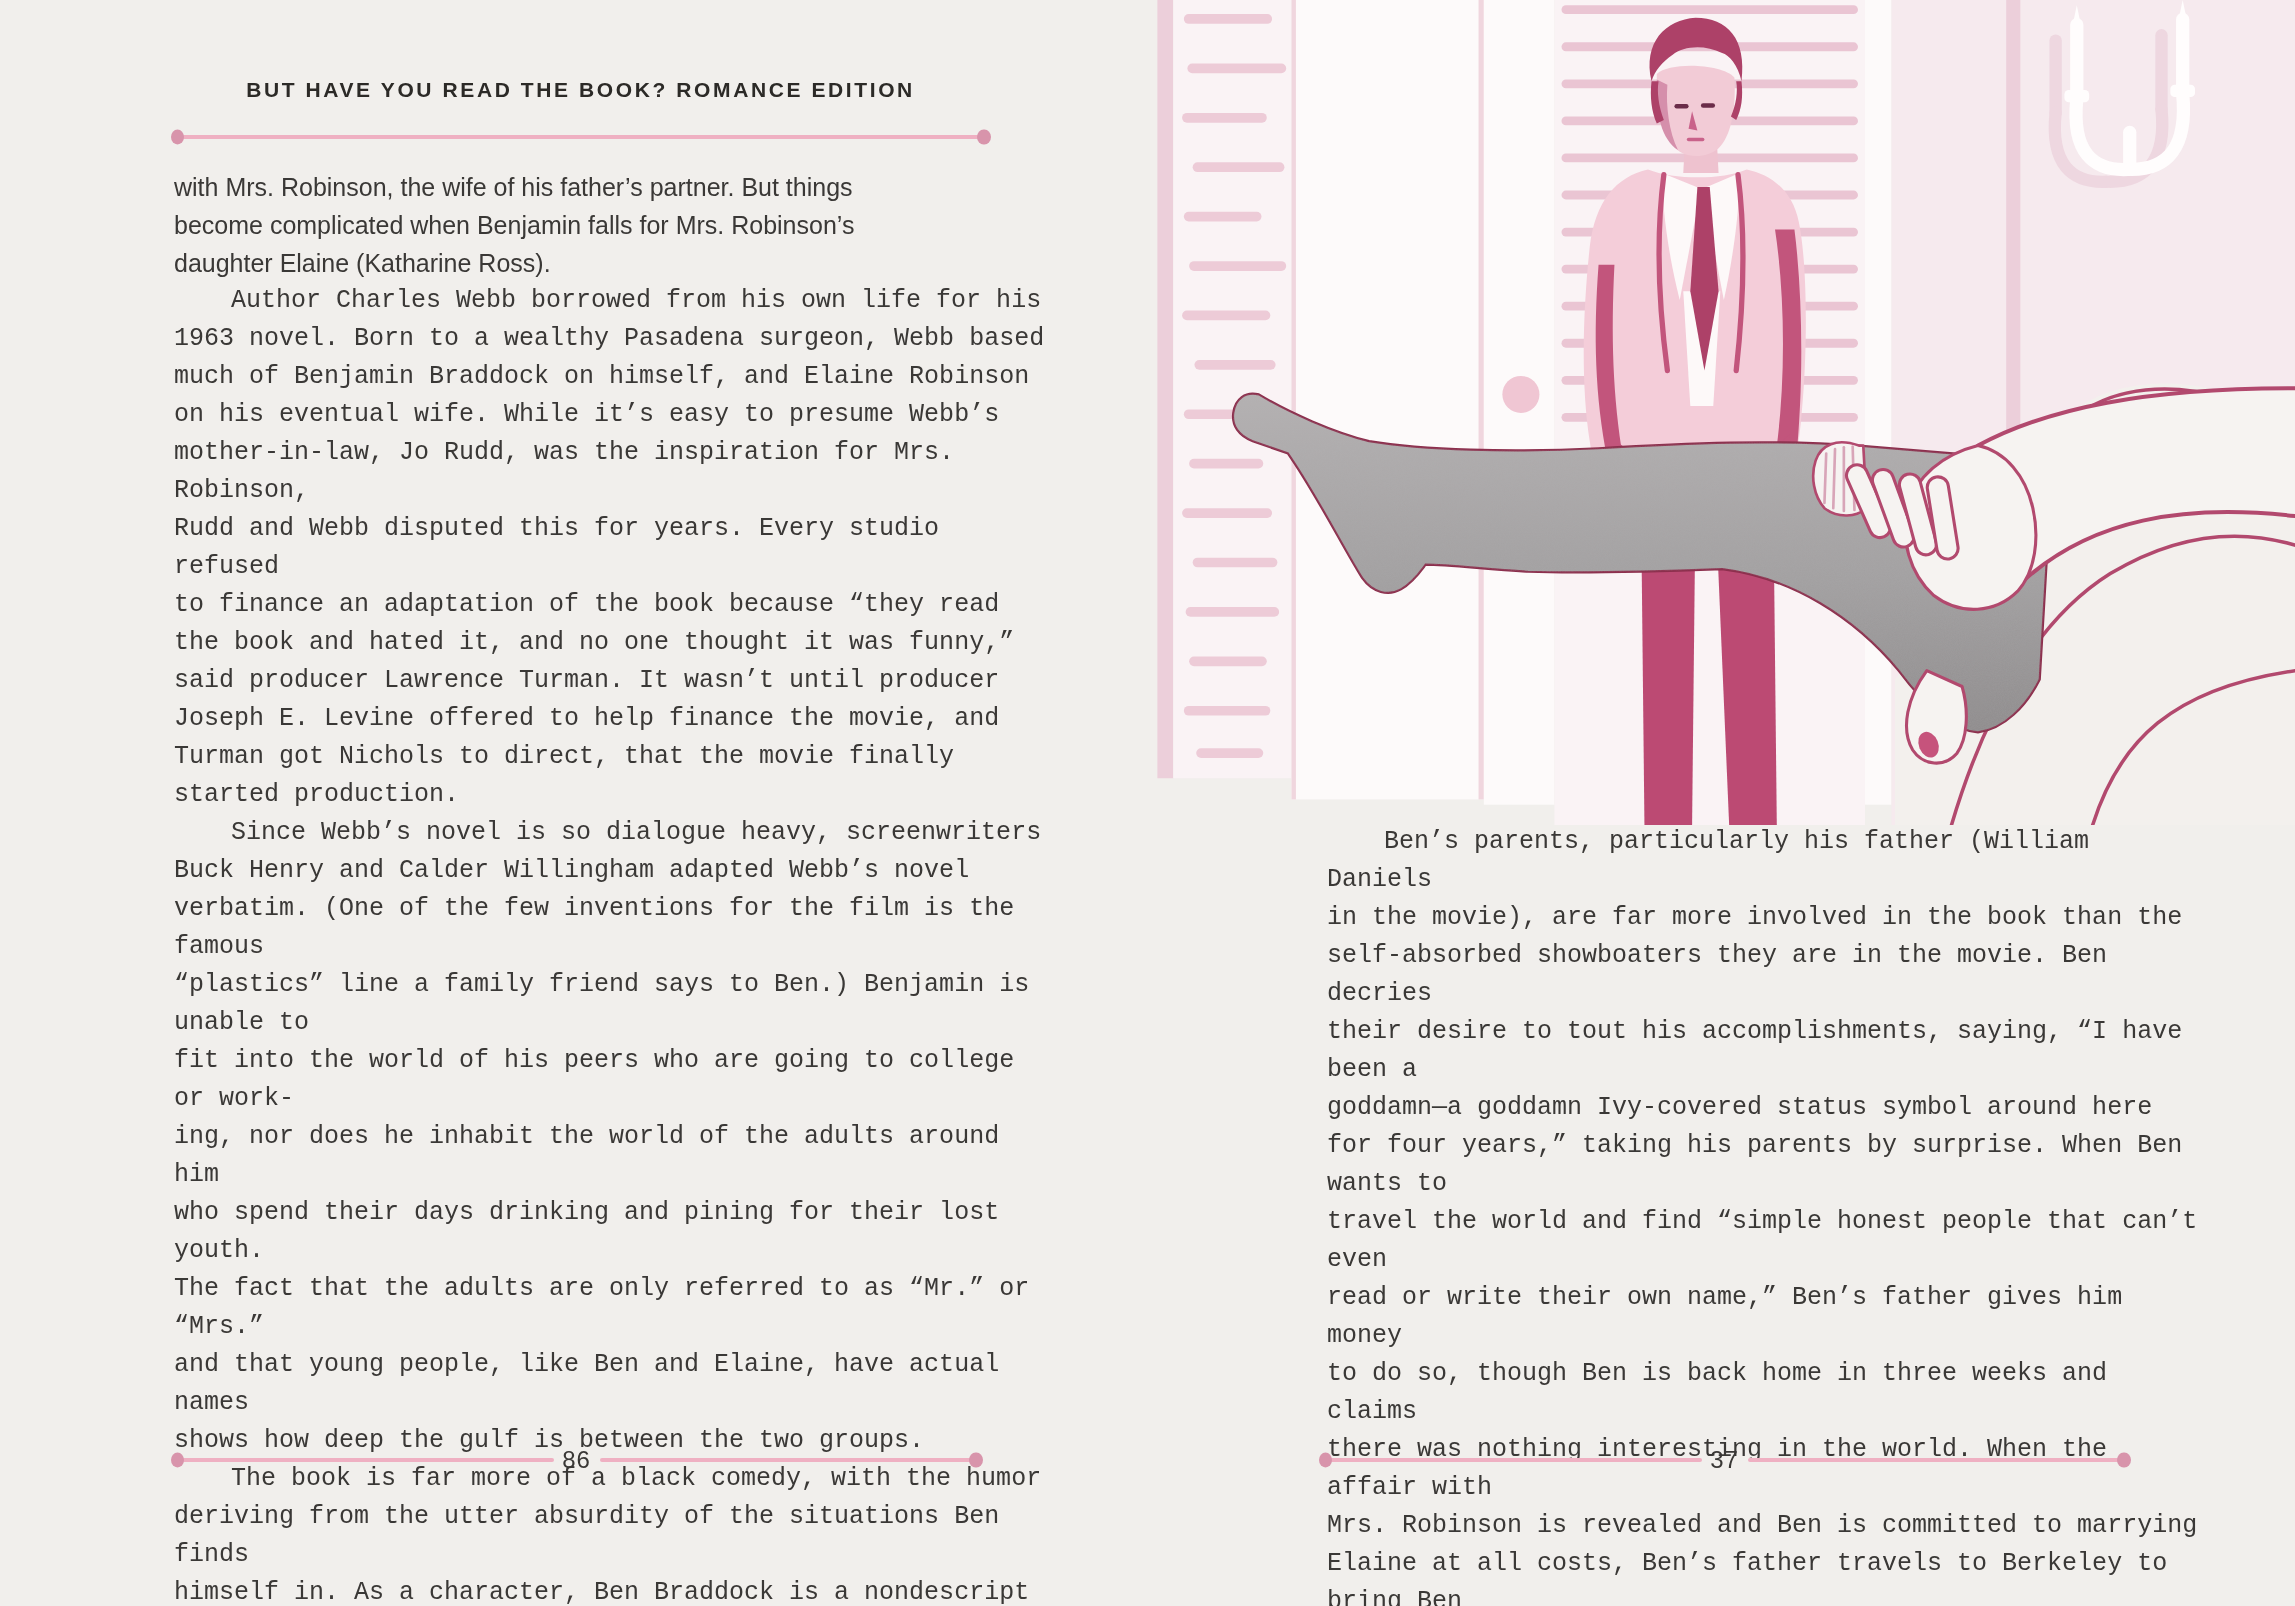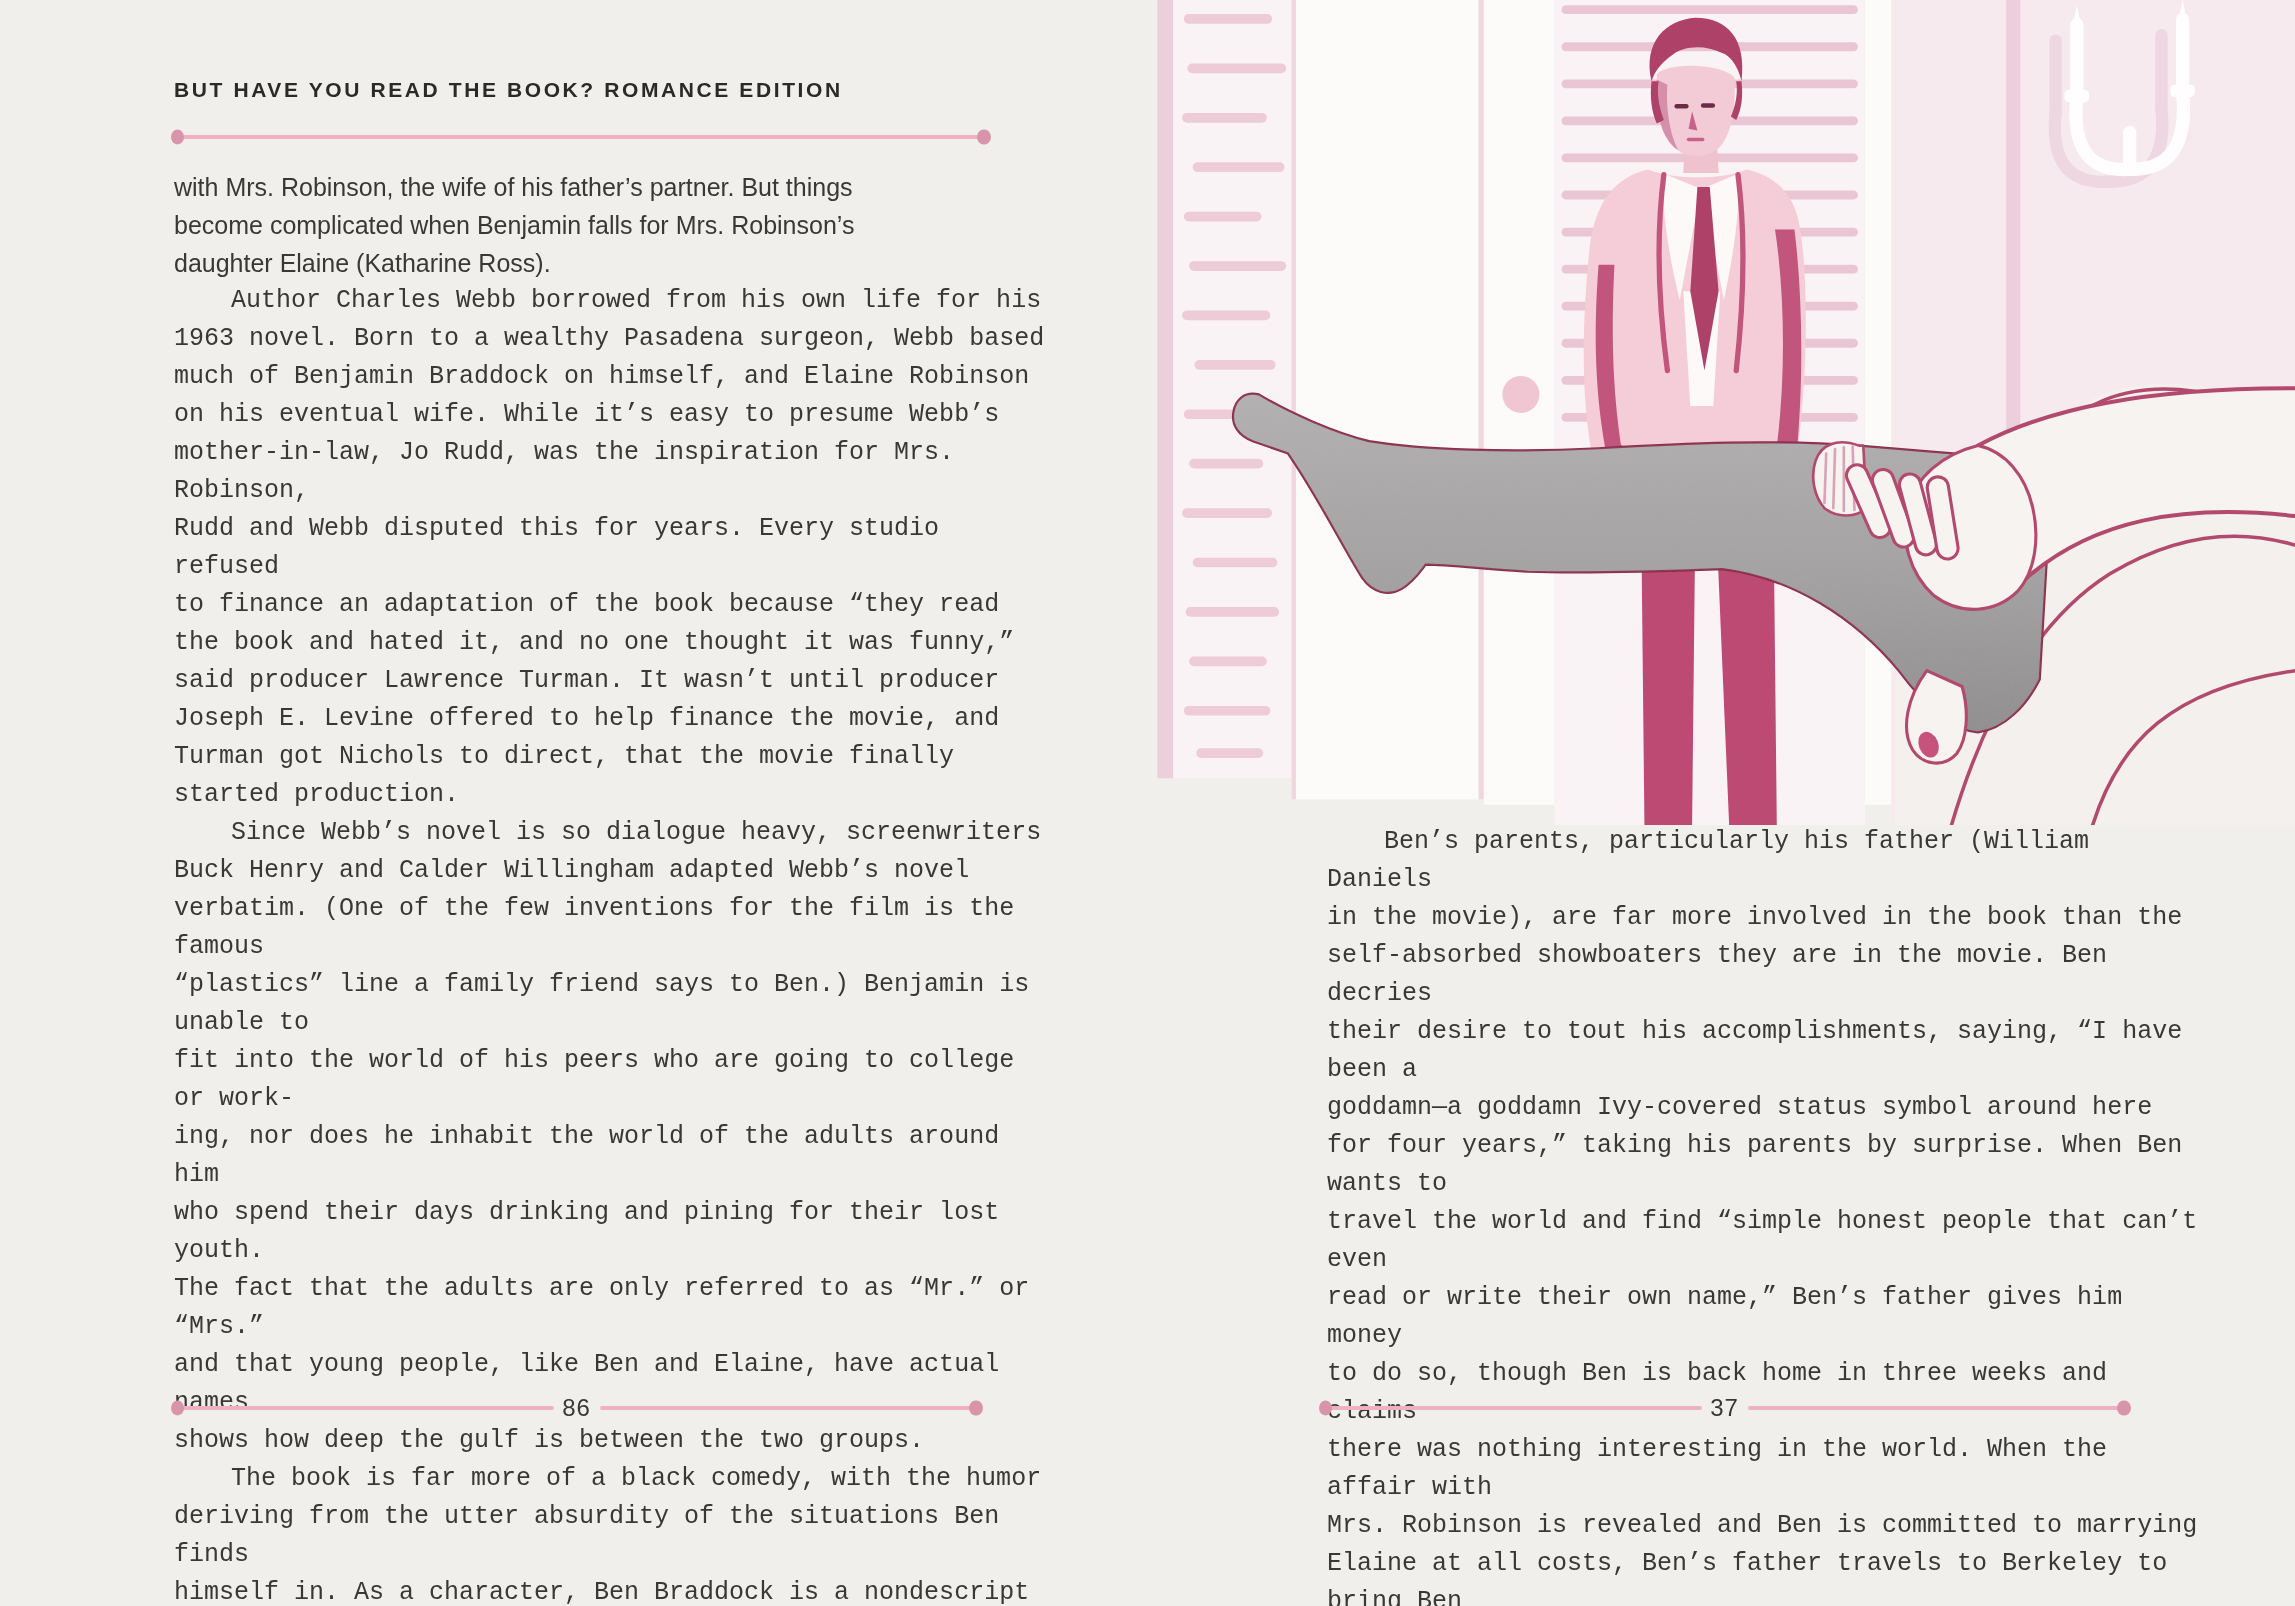--- a/index.html
+++ b/index.html
@@ -35,42 +35,42 @@
   }
   html,body{margin:0;padding:0;}
   body{
     position:relative;width:2295px;height:1607px;overflow:hidden;
     background:var(--page-bg);
     font-family:"Liberation Sans", sans-serif;
     color:var(--text);
   }
   .running-head{
     position:absolute;left:174px;top:78px;width:813px;
-    font-size:21px;font-weight:700;letter-spacing:2.6px;
+    text-align:center;font-size:21px;font-weight:700;letter-spacing:2.6px;
     color:var(--header-text);
   }
   .rule{
     position:relative;height:4.4px;background:var(--rule);border-radius:2.6px;
   }
   .rule .dot{
     position:absolute;top:50%;width:13.2px;height:15px;border-radius:50%;
     background:var(--rule-dot);transform:translateY(-50%);
   }
   .dot.left{left:-3.5px;} .dot.right{right:-3.5px;}
   .head-rule{position:absolute;left:174px;top:135px;width:813px;}
   .body-text{
     position:absolute;width:874px;
     font-size:25px;line-height:38px;color:var(--text);
   }
   .body-left{left:174px;top:168px;}
   .body-right{left:1327px;top:823px;}
   .para{margin:0;white-space:pre-line;}
   .para.indent{text-indent:57px;font-family:Liberation Mono, monospace;}
   .footer{
-    position:absolute;top:1400px;width:805px;height:16px;
+    position:absolute;top:1452px;width:805px;height:16px;
     display:flex;align-items:center;
   }
   .footer-left{left:174px;} .footer-right{left:1322px;}
   .footer .rule{flex:1;height:4.4px;}
   .pagenum{
     font-size:24px;letter-spacing:0.9px;color:var(--text);
     min-width:46px;text-align:center;line-height:1;
   }
   .illo{position:absolute;left:1157px;top:0;width:1139px;height:825px;}
   

